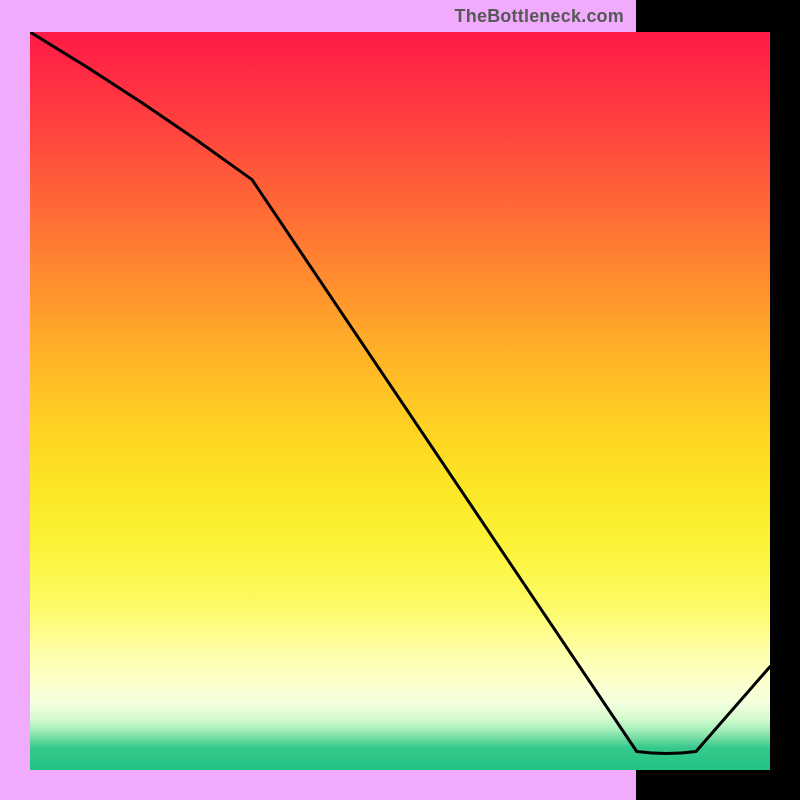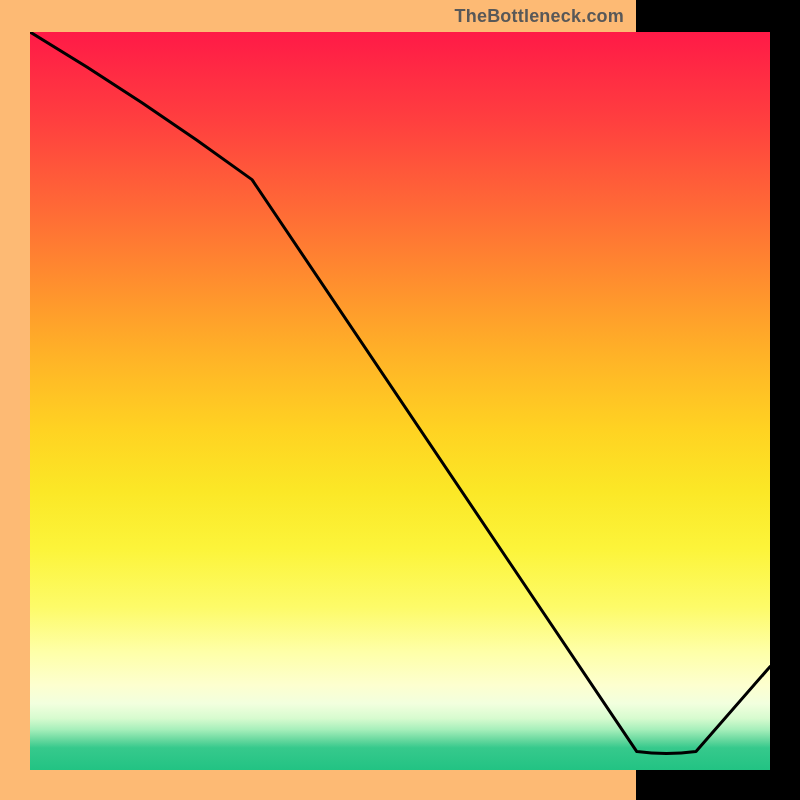--- a/index.html
+++ b/index.html
@@ -1,17 +1,17 @@
 <!DOCTYPE html>
 <html><head>
 <meta charset="utf-8">
 <style>
   * { margin: 0; padding: 0; box-sizing: border-box; }
   html, body { width: 800px; height: 800px; background: #000; overflow: hidden; }
-  .wrap { position: relative; width: 636px; height: 800px; background: #fdba74; }
+  .wrap { position: relative; width: 636px; height: 800px; background: #f0abfc; }
   .attrib {
     position: absolute;
     top: 6px; right: 12px;
     color: #585858;
     font: 600 18px Arial, sans-serif;
     letter-spacing: 0.2px;
   }
   .plot {
     position: absolute;
     left: 30px; top: 32px;

